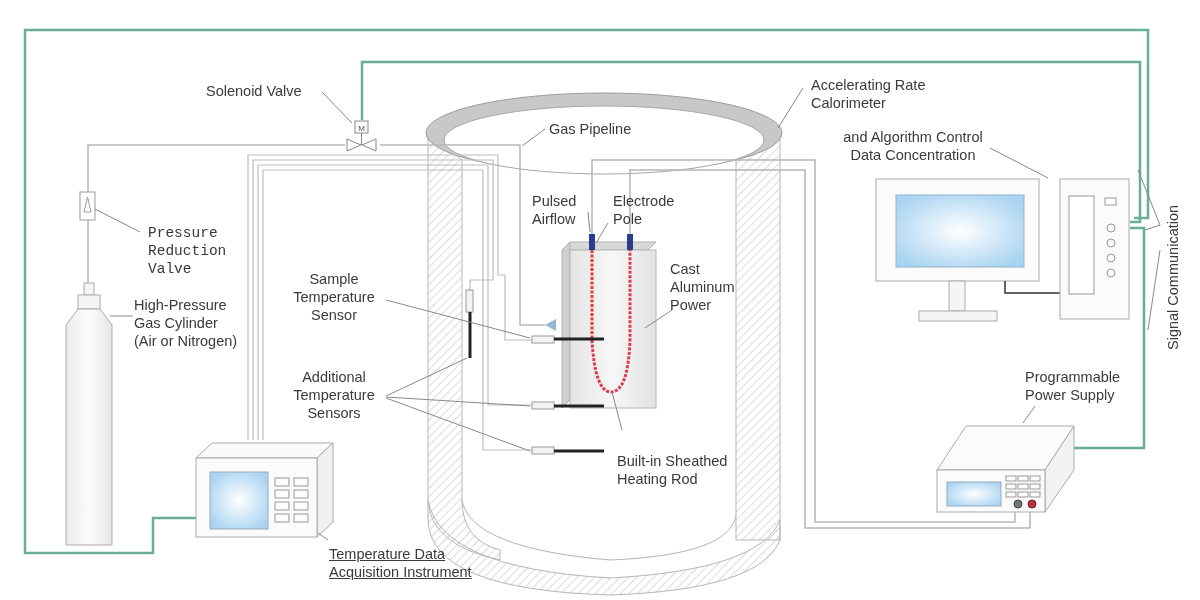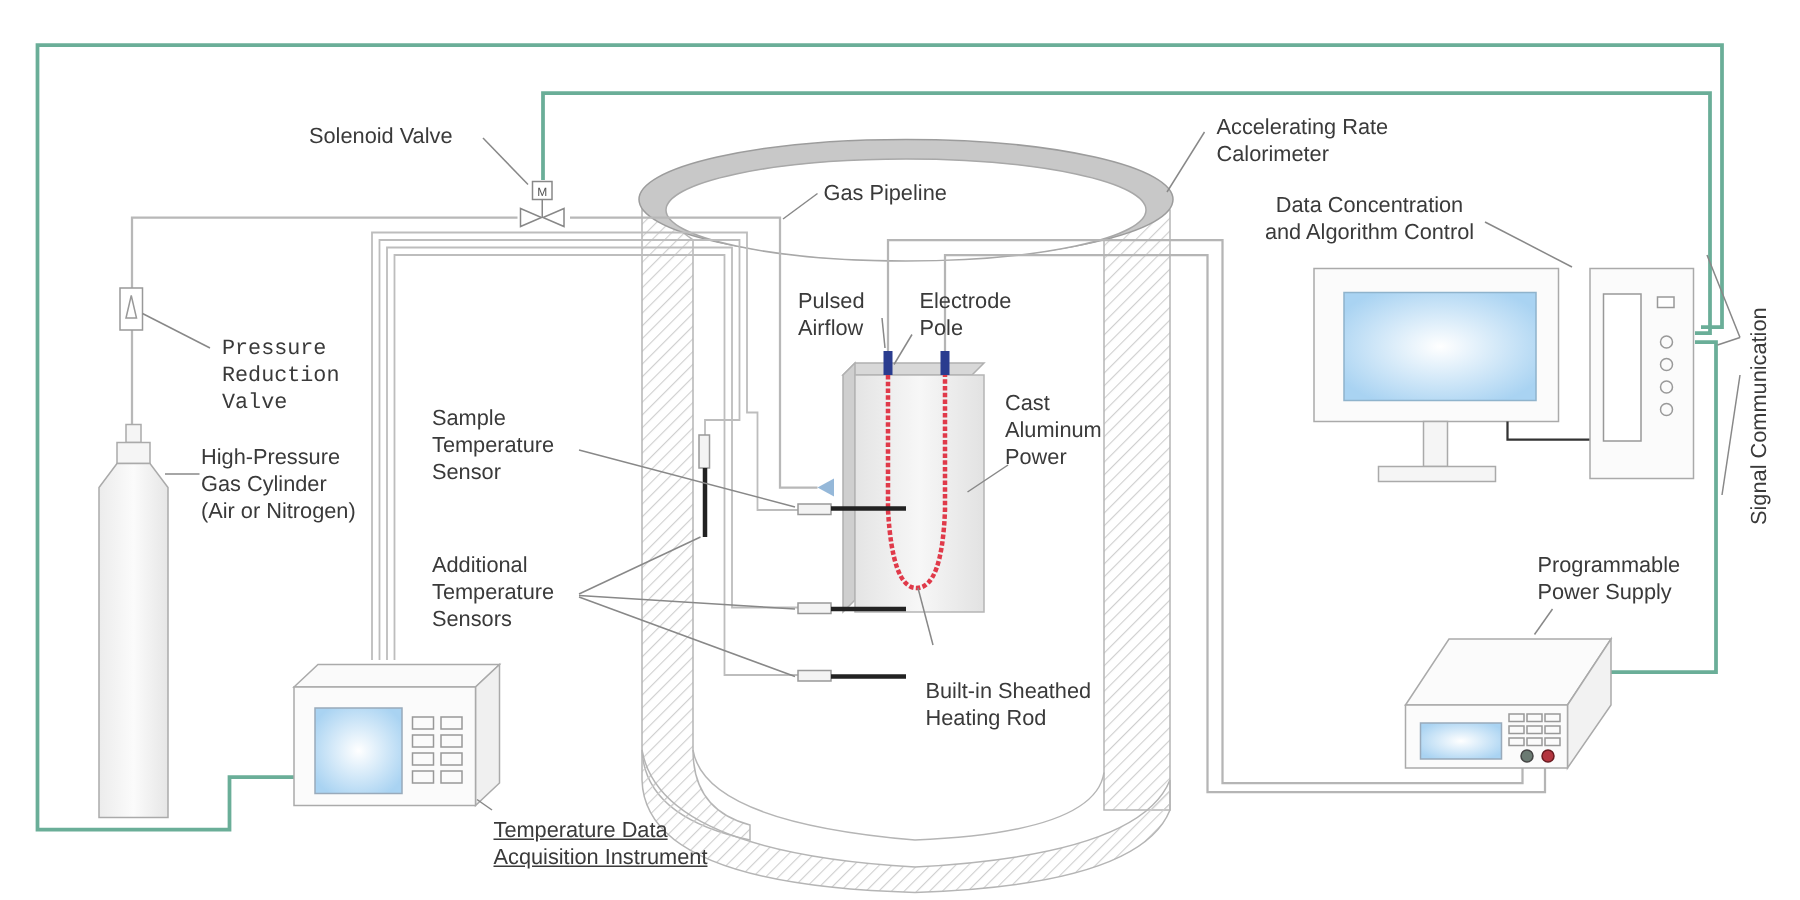--- a/index.html
+++ b/index.html
@@ -1,20 +1,20 @@
 <!DOCTYPE html>
 <html><head>
 <meta charset="utf-8">
 <style>
   html, body { margin:0; padding:0; background:#ffffff; }
   body { width:1200px; height:600px; position:relative; overflow:hidden; font-family:"Liberation Sans", sans-serif; }
   svg#diagram { position:absolute; left:0; top:0; }
   .lbl { position:absolute; font-family:"Liberation Sans", sans-serif; font-size:14.5px; line-height:18px; color:#3a3a3a; white-space:nowrap; }
   .lbl .ln { display:block; }
-  .right { text-align:left; }
+  .right { text-align:center; }
   .center { text-align:center; }
   .vertical { transform:rotate(-90deg); transform-origin:left top; }
 </style>
 </head>
 <body>
 
 <svg id="diagram" width="1200" height="600" viewBox="0 0 1200 600" xmlns="http://www.w3.org/2000/svg">
   <defs>
     <pattern id="hatch" width="6" height="6" patternUnits="userSpaceOnUse" patternTransform="rotate(45)">
       <line x1="0" y1="0" x2="0" y2="6" stroke="#cfcfcf" stroke-width="1.5"></line>
@@ -206,22 +206,22 @@
 <div class="lbl" style="left:549px; top:120px;">
   <span class="ln">Gas Pipeline</span>
 </div>
 
 <div class="lbl" style="left:811px; top:76px;">
   <span class="ln">Accelerating Rate</span>
   <span class="ln">Calorimeter</span>
 </div>
 
 <div class="lbl center" style="left:828px; top:128px; width:170px;">
+  <span class="ln">and Algorithm Control</span>
   <span class="ln">Data Concentration</span>
-  <span class="ln">and Algorithm Control</span>
 </div>
 
 <div class="lbl" style="left:148px; top:224px;font-family:Liberation Mono, monospace;">
   <span class="ln">Pressure</span>
   <span class="ln">Reduction</span>
   <span class="ln">Valve</span>
 </div>
 
 <div class="lbl" style="left:134px; top:296px;">
   <span class="ln">High-Pressure</span>

